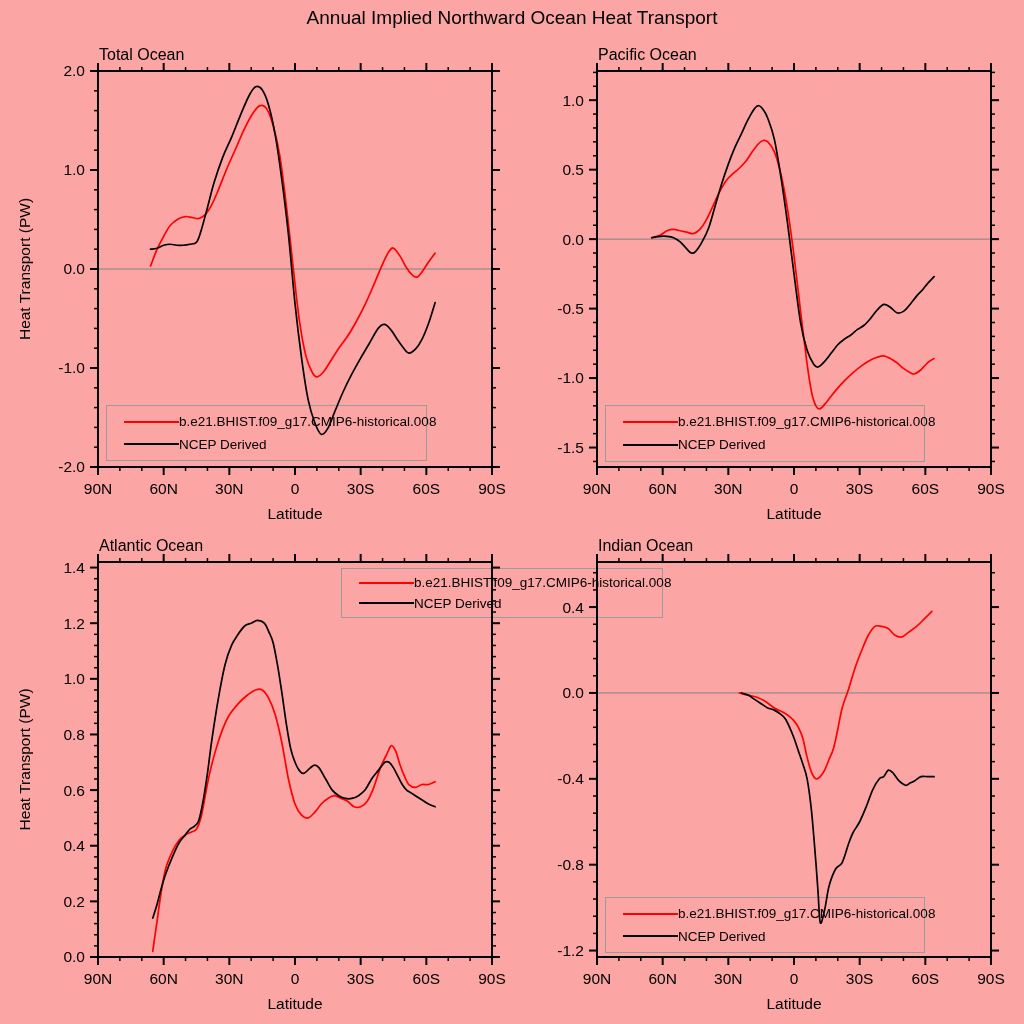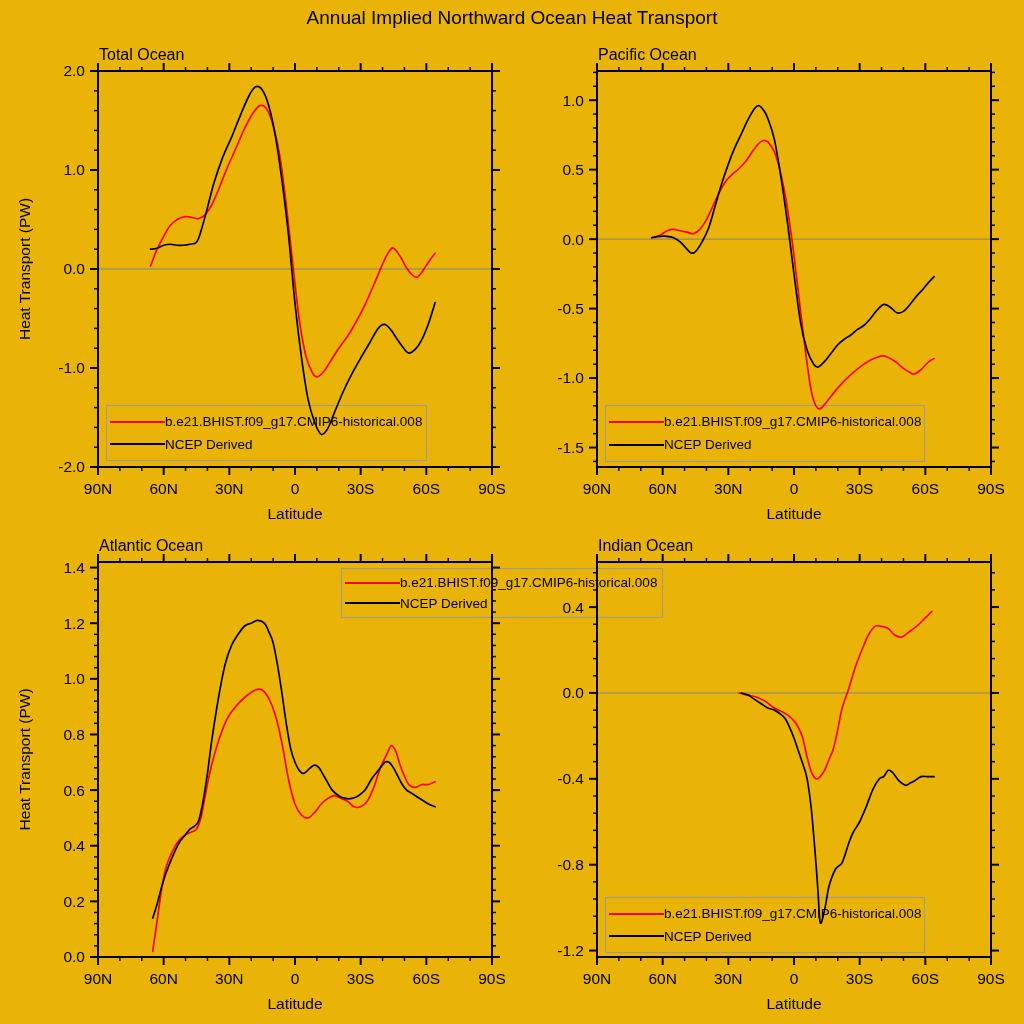--- a/index.html
+++ b/index.html
@@ -1,29 +1,29 @@
 <!DOCTYPE html>
 <html><head>
 <meta charset="utf-8">
 <style>
   html,body{margin:0;padding:0;background:#ffffff;}
   .page{
-    position:relative;width:1024px;height:1024px;background:#eab308;overflow:hidden;
+    position:relative;width:1024px;height:1024px;background:#fca5a5;overflow:hidden;
     font-family:"Liberation Sans",sans-serif;
     text-align:center;
   }
   .fig-title{
     position:absolute;left:512px;top:7px;transform:translateX(-50%);
     font-size:19px;color:#000;white-space:nowrap;z-index:3;
   }
   #legend-layer{position:absolute;left:0;top:0;width:100%;height:100%;z-index:1;}
   .legend{
     position:absolute;border:1px solid #9b9b9b;background:transparent;
     display:flex;flex-direction:column;justify-content:space-evenly;
-    box-sizing:border-box;padding-left:3px;
+    box-sizing:border-box;padding-left:17px;
   }
   .legend-row{display:flex;align-items:center;}
   .legend-swatch{width:55px;height:0;border-top:2px solid #000;flex:none;}
   .legend-label{font-size:13.5px;line-height:1;color:#000;white-space:nowrap;}
   #chart-svg{position:absolute;left:0;top:0;z-index:2;pointer-events:none;}
   #chart-svg text{font-family:"Liberation Sans",sans-serif;fill:#000;}
   .tick-label{font-size:15.5px;}
   .panel-title{font-size:16px;}
   .axis-title{font-size:15.5px;}
 </style>

